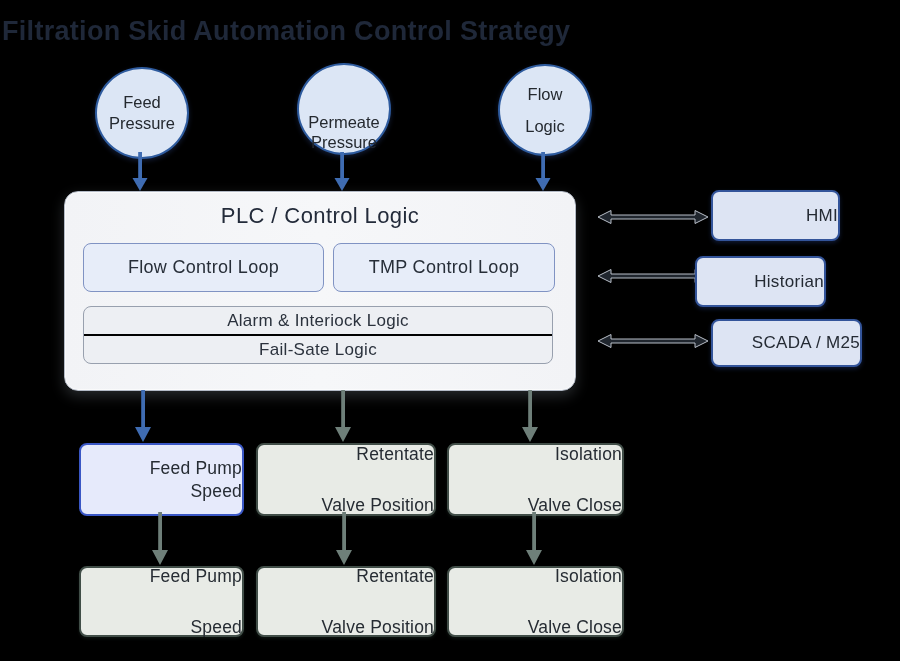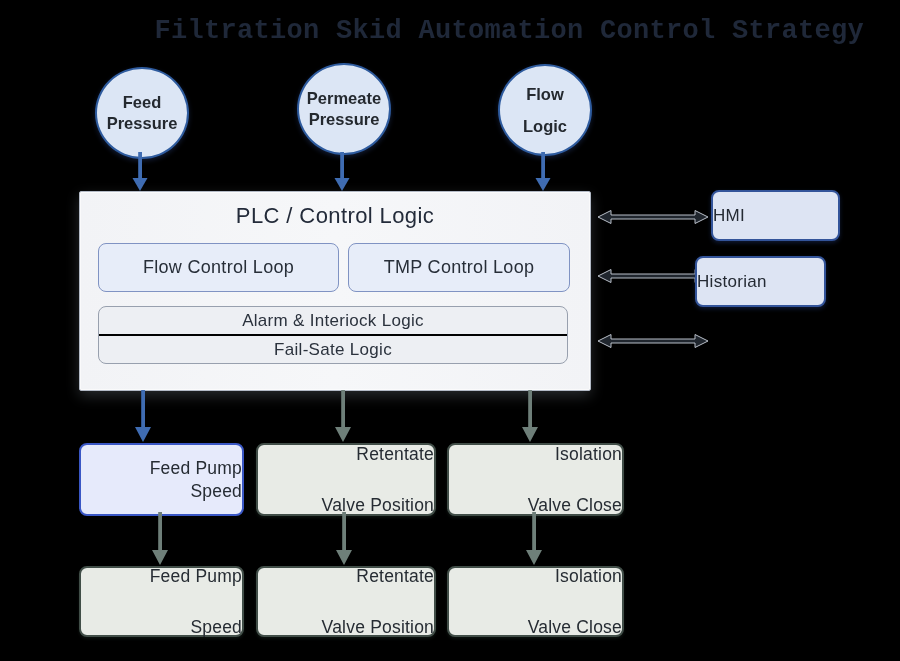--- a/index.html
+++ b/index.html
@@ -26,33 +26,32 @@
     --sage-border:#414e48;
   }
   html,body{margin:0;padding:0;}
   body{background:#111;}
   .stage{
     position:relative;width:900px;height:661px;background:var(--bg);
     overflow:hidden;font-family:"Liberation Sans", sans-serif;color:var(--text);
   }
   .abs{position:absolute;}
   .title{
-    left:8px;top:16px;width:856px;text-align:right;
-    font-size:27px;font-weight:700;letter-spacing:.3px;color:var(--title);font-family:Liberation Mono, monospace;
+    left:2px;top:16px;width:856px;text-align:left;
+    font-size:27px;font-weight:700;letter-spacing:.3px;color:var(--title);
   }
   .sensor{
     width:90px;height:88px;border-radius:50%;
     background:var(--circle-fill);border:2.5px solid var(--circle-border);
     display:flex;flex-direction:column;align-items:center;justify-content:center;
     font-size:16.5px;line-height:1.25;text-align:center;color:#24292f;
     box-shadow:0 2px 5px rgba(40,60,110,.45);
-    font-weight:bold;
   }
   .plc{
-    left:79px;top:191px;width:510px;height:198px;border-radius:2px;
+    left:64px;top:191px;width:510px;height:198px;border-radius:14px;
     background:linear-gradient(90deg,#f2f3f6 0%,#f6f7f9 50%,#f2f3f6 100%);
     border:1px solid var(--plc-border);
     box-shadow:0 5px 14px rgba(130,138,150,.30), inset 0 0 0 1px rgba(255,255,255,.6);
   }
   .plc-title{
     position:absolute;left:0;top:11px;width:100%;text-align:center;
     font-size:22px;letter-spacing:.4px;color:#232b3a;
   }
   .loop{
     position:absolute;top:51px;height:47px;border-radius:8px;
@@ -67,21 +66,21 @@
     background:var(--logic-fill);border:1px solid var(--logic-border);
     display:flex;flex-direction:column;box-sizing:border-box;
   }
   .logic-row{
     flex:1;display:flex;align-items:center;justify-content:center;
     font-size:17px;letter-spacing:.3px;color:#2b323d;
   }
   .logic-row + .logic-row{border-top:2px solid #000000;text-align:right;}
   .ext{
     background:var(--ext-fill);border:2px solid var(--ext-border);border-radius:8px;
-    display:flex;align-items:center;justify-content:flex-start;
+    display:flex;align-items:center;justify-content:flex-end;
     font-size:17px;letter-spacing:.3px;color:#242a33;
     box-shadow:0 2px 4px rgba(30,50,100,.5);
   }
   .outbox{
     border-radius:8px;display:flex;flex-direction:column;align-items:flex-end;justify-content:center;
     font-size:17.5px;line-height:1.3;text-align:center;letter-spacing:.2px;color:#262c33;
   }
   .outbox.blue{background:var(--out-blue-fill);border:2px solid var(--out-blue-border);}
   .outbox.sage{background:var(--sage-fill);border:2px solid var(--sage-border);
     box-shadow:0 2px 3px rgba(20,30,25,.6);gap:28px;}
@@ -94,21 +93,21 @@
 <body>
 
 <div class="stage">
 
   <div class="abs title">Filtration Skid Automation Control Strategy</div>
 
   <div class="abs sensor" style="left:95px;top:67px;">
     <span>Feed</span>
     <span>Pressure</span>
   </div>
-  <div class="abs sensor" style="left:297px;top:63px;">
+  <div class="abs sensor" style="left:297px;top:63px;justify-content:flex-end;">
     <span>Permeate</span>
     <span>Pressure</span>
   </div>
   <div class="abs sensor" style="left:498px;top:64px;gap:11px;">
     <span>Flow</span>
     <span>Logic</span>
   </div>
 
   <svg class="abs v-arrow-blue" style="left:130px;top:152px;" width="20" height="40">
     <rect x="8.2" y="0" width="3.8" height="27"></rect>
@@ -150,20 +149,23 @@
   <svg class="abs dbl" style="left:597px;top:332px;" width="112" height="18">
     <polygon points="1,9 14,2.5 14,7 98,7 98,2.5 111,9 98,15.5 98,11 14,11 14,15.5"></polygon>
   </svg>
 
   <div class="abs ext" style="left:711px;top:190px;width:125px;height:47px;">
     <span>HMI</span>
   </div>
   <div class="abs ext" style="left:695px;top:256px;width:127px;height:47px;">
     <span>Historian</span>
   </div>
+  <div class="abs ext" style="left:711px;top:319px;width:147px;height:44px;">
+    <span>SCADA / M25</span>
+  </div>
 
   <svg class="abs v-arrow-blue" style="left:133px;top:390px;" width="20" height="53">
     <rect x="8.2" y="0" width="3.8" height="38"></rect>
       <polygon points="2,37 18,37 10,52"></polygon>
   </svg>
   <svg class="abs v-arrow-gray" style="left:333px;top:390px;" width="20" height="53">
     <rect x="8.2" y="0" width="3.8" height="38"></rect>
       <polygon points="2,37 18,37 10,52"></polygon>
   </svg>
   <svg class="abs v-arrow-gray" style="left:520px;top:390px;" width="20" height="53">

